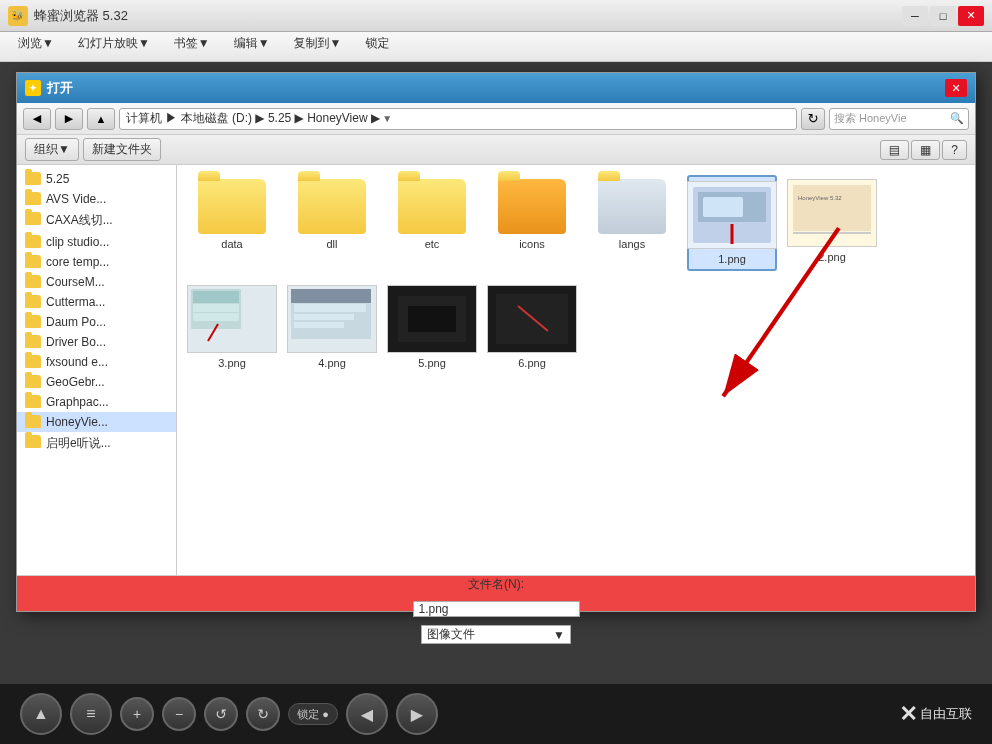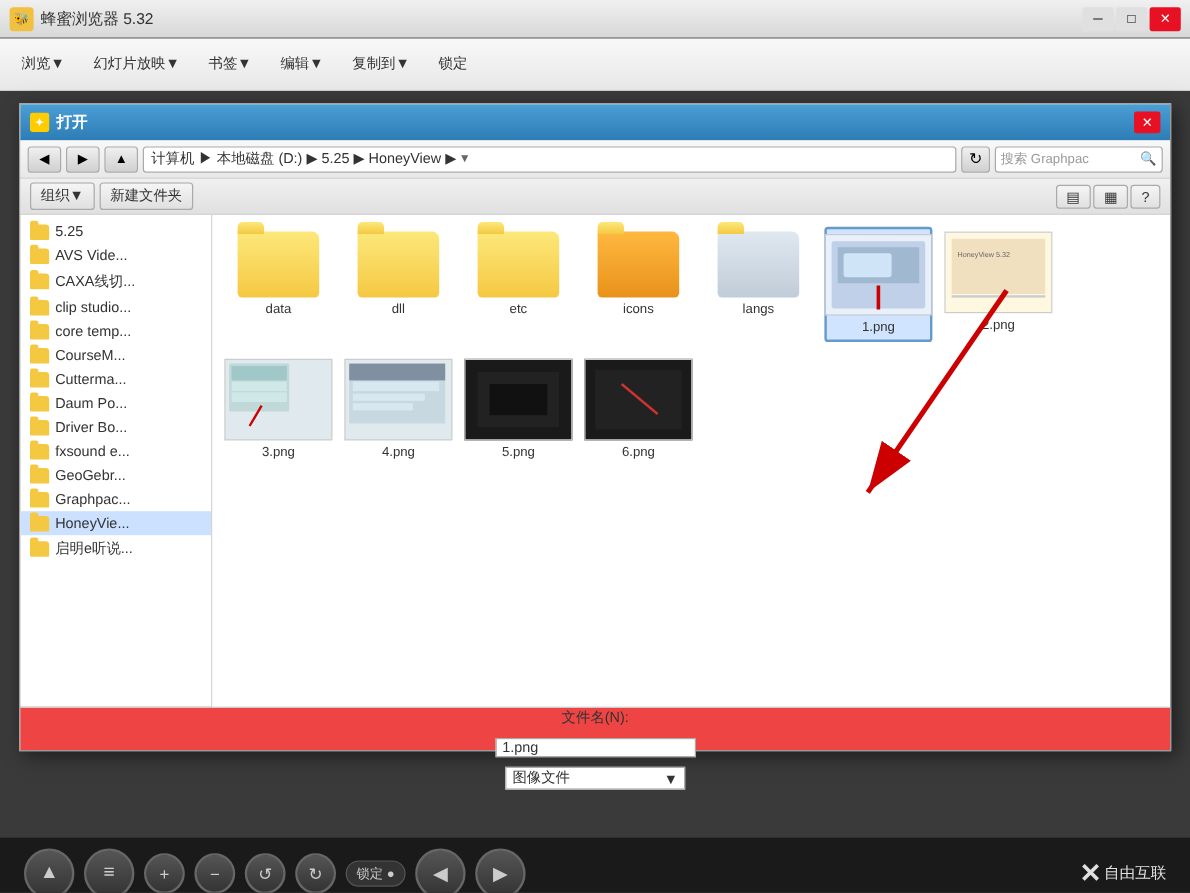--- a/index.html
+++ b/index.html
@@ -48,24 +48,24 @@
       font-size: 11px;
       display: flex; align-items: center; justify-content: center;
       background: #e0e0e0;
       border-radius: 2px;
     }
     .title-btn.close { background: #e81123; color: white; }
 
     
     .menu-bar {
       width: 100%;
-      height: 44px;
+      height: 30px;
       background: linear-gradient(to bottom, #f8f8f8, #e8e8e8);
       display: flex;
-      align-items: center;
+      align-items: flex-start;
       padding: 0 8px;
       gap: 4px;
       border-bottom: 1px solid #ccc;
     }
     .menu-item {
       padding: 3px 10px;
       cursor: pointer;
       border-radius: 3px;
       color: #333;
       font-size: 12px;
@@ -215,21 +215,21 @@
       width: 160px;
       background: white;
       border-right: 1px solid #ccc;
       overflow-y: auto;
       padding: 4px 0;
     }
     .sidebar-item {
       padding: 3px 8px;
       cursor: pointer;
       display: flex;
-      align-items: center;
+      align-items: flex-start;
       gap: 5px;
       font-size: 12px;
       color: #333;
       white-space: nowrap;
       overflow: hidden;
     }
     .sidebar-item.selected { background: #cce0ff; }
     .folder-icon {
       width: 16px; height: 13px;
       background: #f5c842;
@@ -464,21 +464,21 @@
     <div class="dialog-toolbar">
       <button class="dialog-nav-btn">◀</button>
       <button class="dialog-nav-btn">▶</button>
       <button class="dialog-nav-btn">▲</button>
       <div class="breadcrumb-bar">
         <span>计算机 ▶ 本地磁盘 (D:) ▶ 5.25 ▶ HoneyView ▶</span>
         <span class="breadcrumb-arrow">▼</span>
       </div>
       <button class="refresh-btn">↻</button>
       <div class="search-bar">
-        <span>搜索 Graphpac</span>
+        <span>搜索 HoneyVie</span>
         <span style="margin-left:auto;">🔍</span>
       </div>
     </div>
 
     <div class="dialog-action-bar">
       <button class="action-btn">
         <span>组织▼</span>
       </button>
       <button class="action-btn">
         <span>新建文件夹</span>

